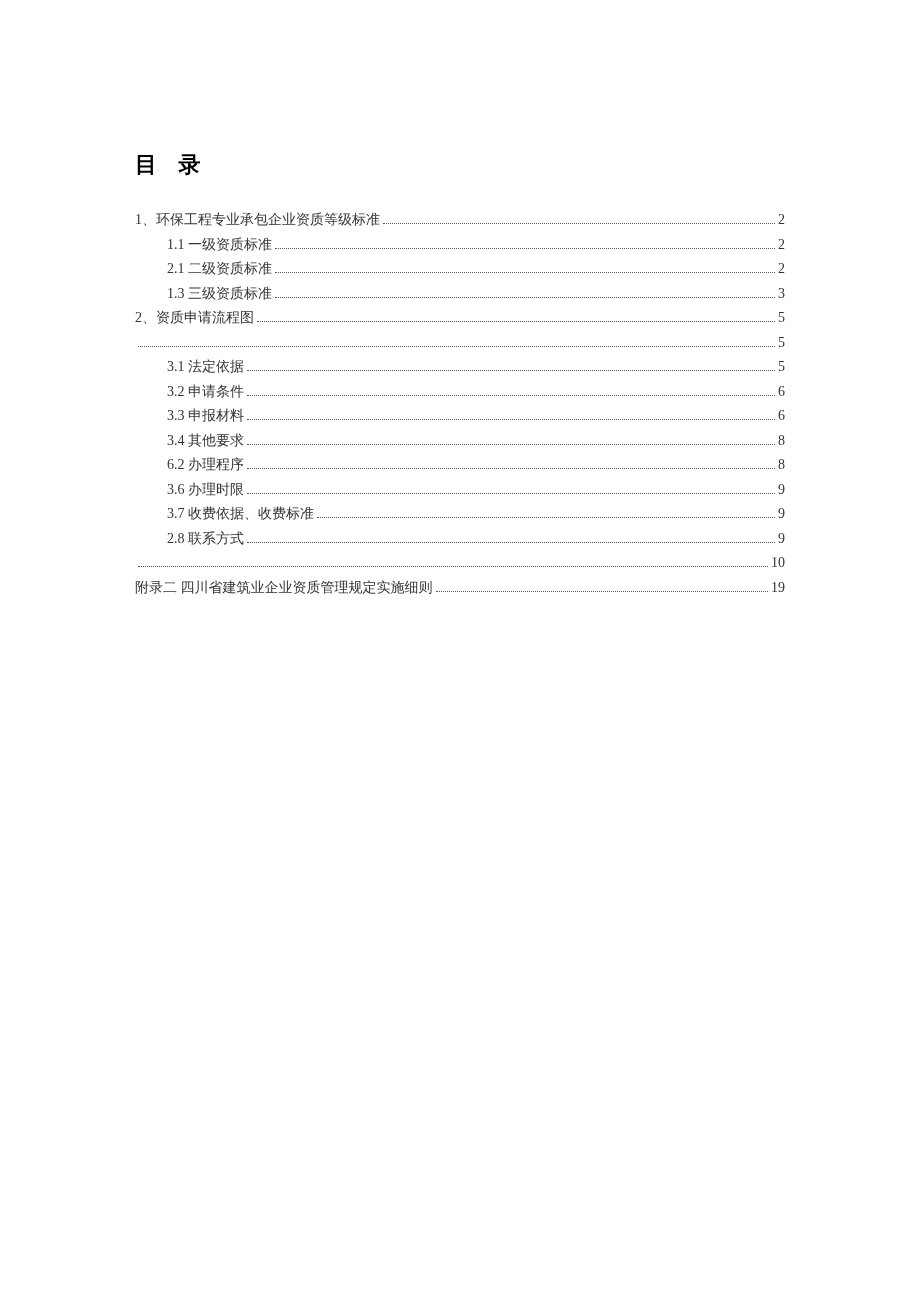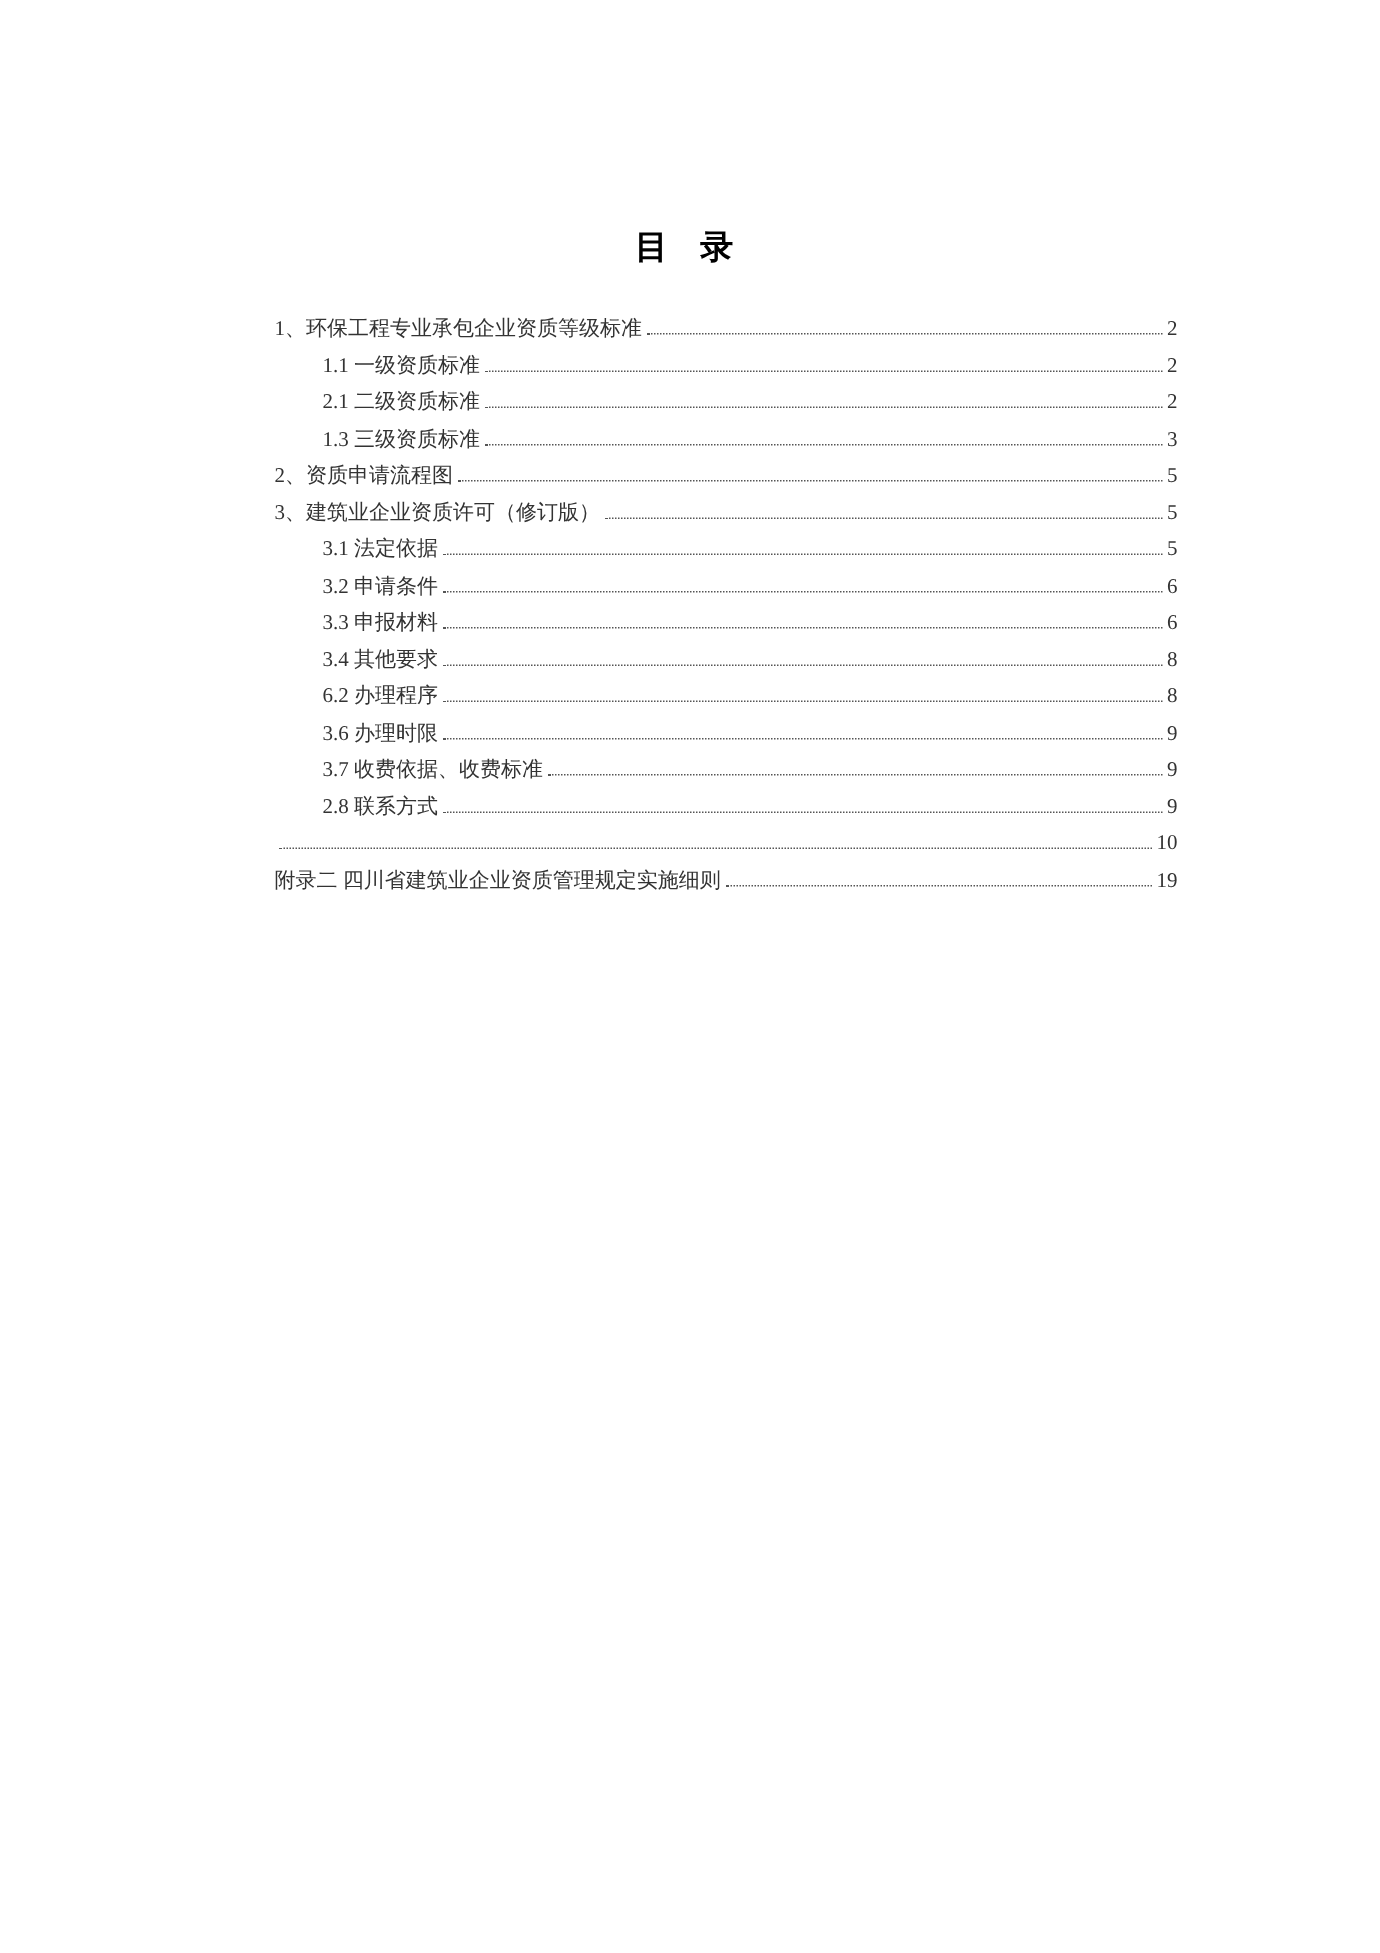--- a/index.html
+++ b/index.html
@@ -8,37 +8,35 @@
       box-sizing: border-box;
     }
     body {
       width: 920px;
       height: 1302px;
       background: #ffffff;
       font-family: "SimSun", "宋体", serif;
       padding: 150px 135px 0 135px;
     }
     .title {
-      text-align: center;
       font-size: 22px;
       font-weight: bold;
       letter-spacing: 8px;
       margin-bottom: 28px;
       color: #000;
     }
     .toc-list {
       font-size: 14px;
       color: #333;
     }
     .toc-entry {
       display: flex;
       align-items: baseline;
       line-height: 1.75;
       white-space: nowrap;
-      margin-left: 48px;
     }
     .toc-entry.level-0 {
       padding-left: 0;
     }
     .toc-entry.level-1 {
       padding-left: 32px;
       text-align: right;
     }
     .toc-label {
       flex: 0 0 auto;
@@ -80,21 +78,20 @@
       <span class="toc-label">1.3 三级资质标准</span>
       <span class="toc-dots"></span>
       <span class="toc-page">3</span>
     </div>
     <div class="toc-entry level-0">
       <span class="toc-label">2、资质申请流程图</span>
       <span class="toc-dots"></span>
       <span class="toc-page">5</span>
     </div>
     <div class="toc-entry level-0">
-      <span class="toc-label">3、建筑业企业资质许可（修订版）</span>
       <span class="toc-dots"></span>
       <span class="toc-page">5</span>
     </div>
     <div class="toc-entry level-1">
       <span class="toc-label">3.1 法定依据</span>
       <span class="toc-dots"></span>
       <span class="toc-page">5</span>
     </div>
     <div class="toc-entry level-1">
       <span class="toc-label">3.2 申请条件</span>

